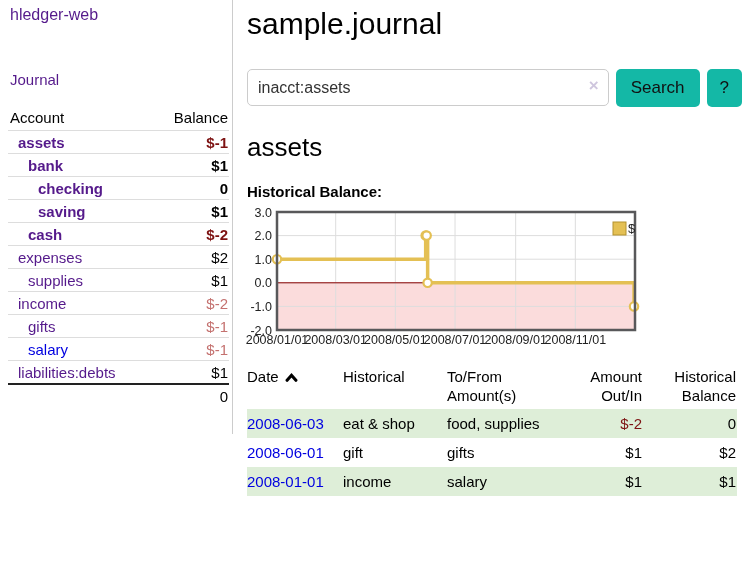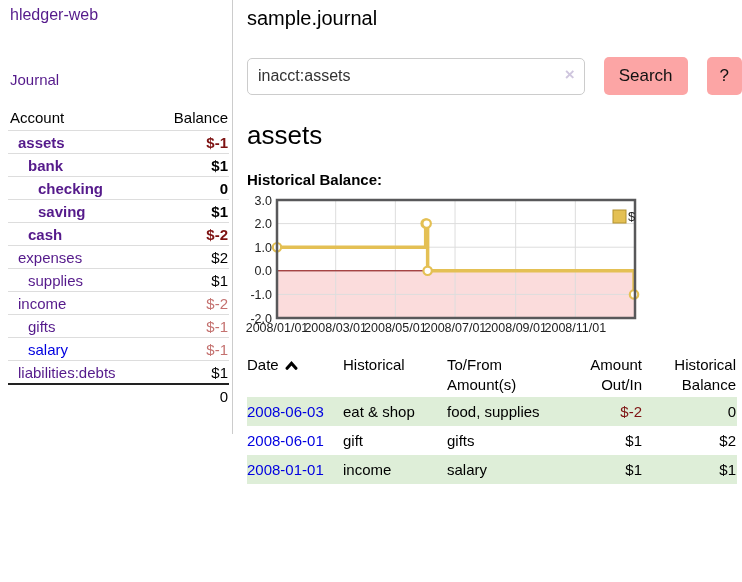--- a/index.html
+++ b/index.html
@@ -25,32 +25,32 @@
   .lvl1 { padding-left:20px !important; }
   .lvl2 { padding-left:30px !important; }
   .bold { font-weight:bold; }
   .purple { color:#551a8b; cursor:pointer; }
   .bluelink { color:#0000e0; cursor:pointer; }
   .neg-strong { color:#7d1212; }
   .neg-muted { color:#c4716f; }
 
   
   .main { position:absolute; left:247px; top:0; width:495px; }
-  .page-title { font-size:20px; font-weight:400; margin:7px 0 0 0; line-height:1.15; }
+  .page-title { font-size:30px; font-weight:400; margin:7px 0 0 0; line-height:1.15; }
   .search-row { margin-top:27px; display:flex; align-items:center; }
   .input-wrap { position:relative; width:362px; }
   .search-input {
     width:100%; height:37px; border:1px solid #ccc; border-radius:5px;
     padding:0 30px 0 10px; font-size:16px; color:#333;
     font-family:"Liberation Sans", sans-serif; outline:none;
   }
   .clear-x { position:absolute; right:10px; top:7px; font-size:17px; font-weight:bold; color:#cfc6de; cursor:pointer; }
   .btn {
-    background:#fca5a5; border:0; border-radius:5px; font-size:17px; color:#111;
-    padding:9px 15px; margin-left:19px; font-family:"Liberation Sans", sans-serif; cursor:pointer;
+    background:#14b8a6; border:0; border-radius:5px; font-size:17px; color:#111;
+    padding:9px 15px; margin-left:7px; font-family:"Liberation Sans", sans-serif; cursor:pointer;
   }
   .btn-help { padding:9px 13px; }
   .acct-heading { font-size:26px; font-weight:400; margin:25px 0 0 0; }
   .chart-heading { font-size:15px; font-weight:bold; margin:20px 0 6px 0; }
   svg.chart { display:block; overflow:visible; margin-top:2px; }
 
   
   .register { margin-top:14px; border-collapse:collapse; width:490px; font-size:15px; }
   .register th { font-weight:normal; text-align:left; vertical-align:top; padding:3px 4px 3px 0; line-height:1.3; }
   .register th.num, .register td.num { text-align:right; padding-right:1px; }

